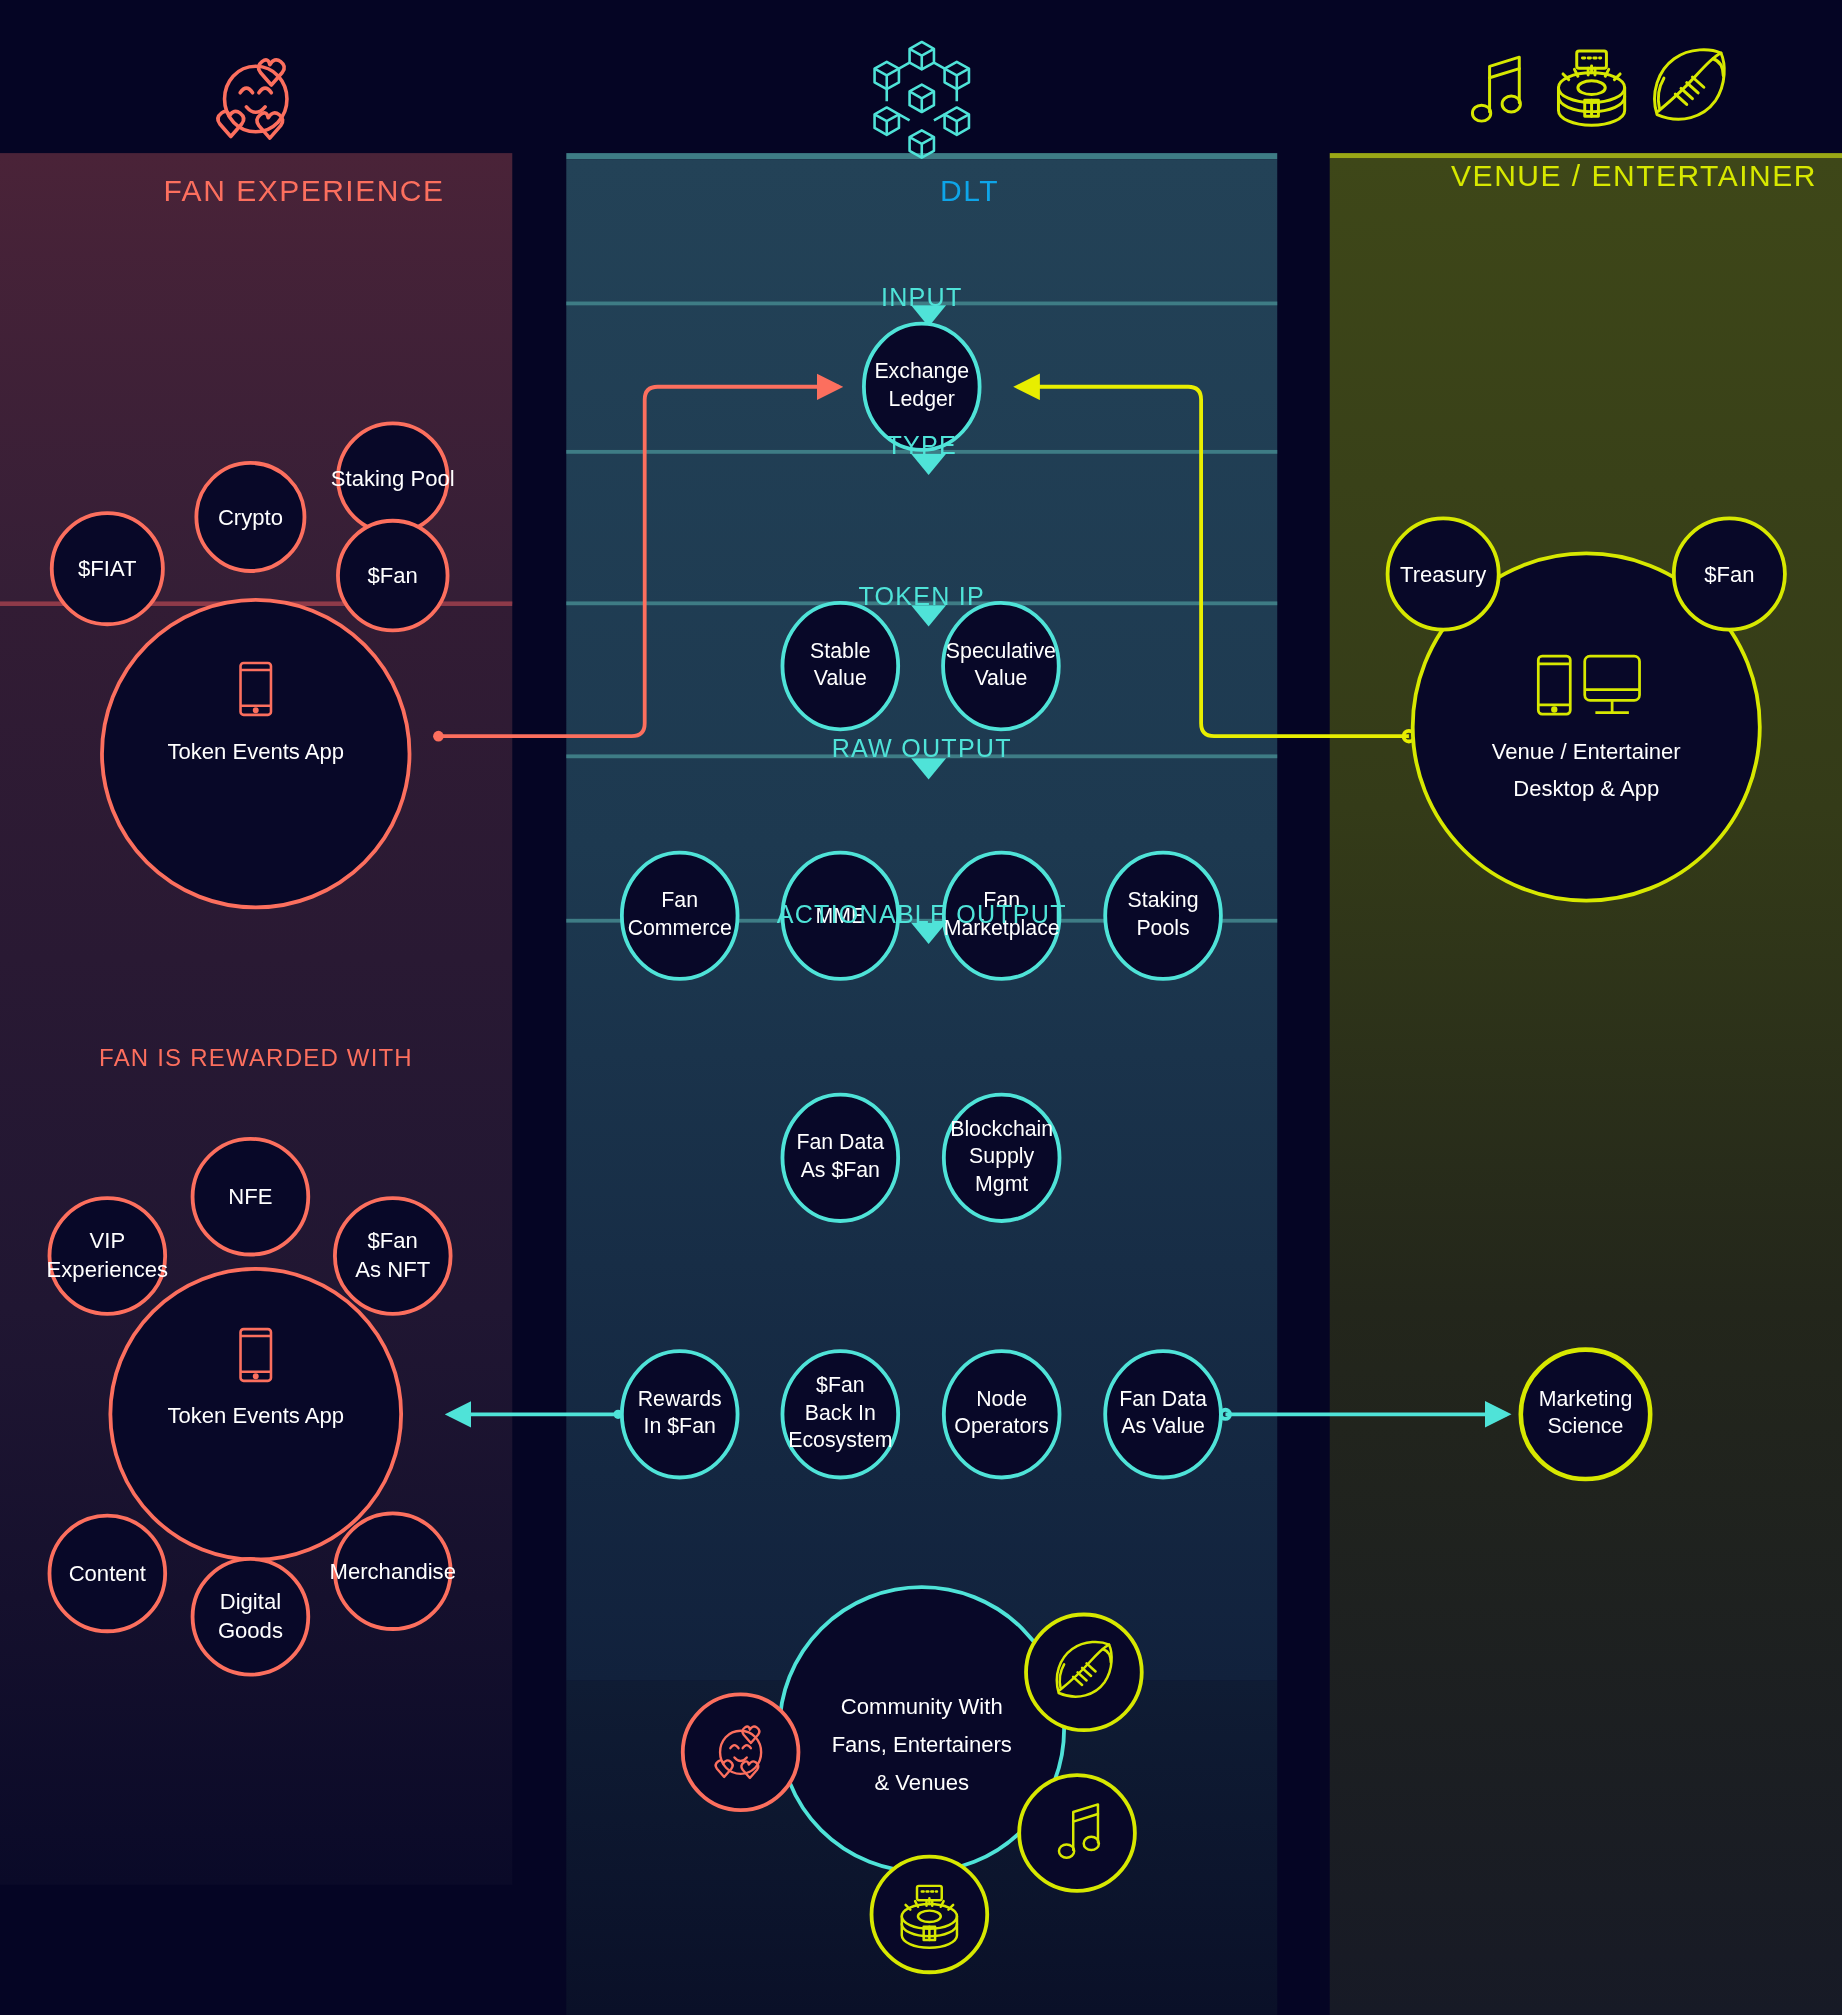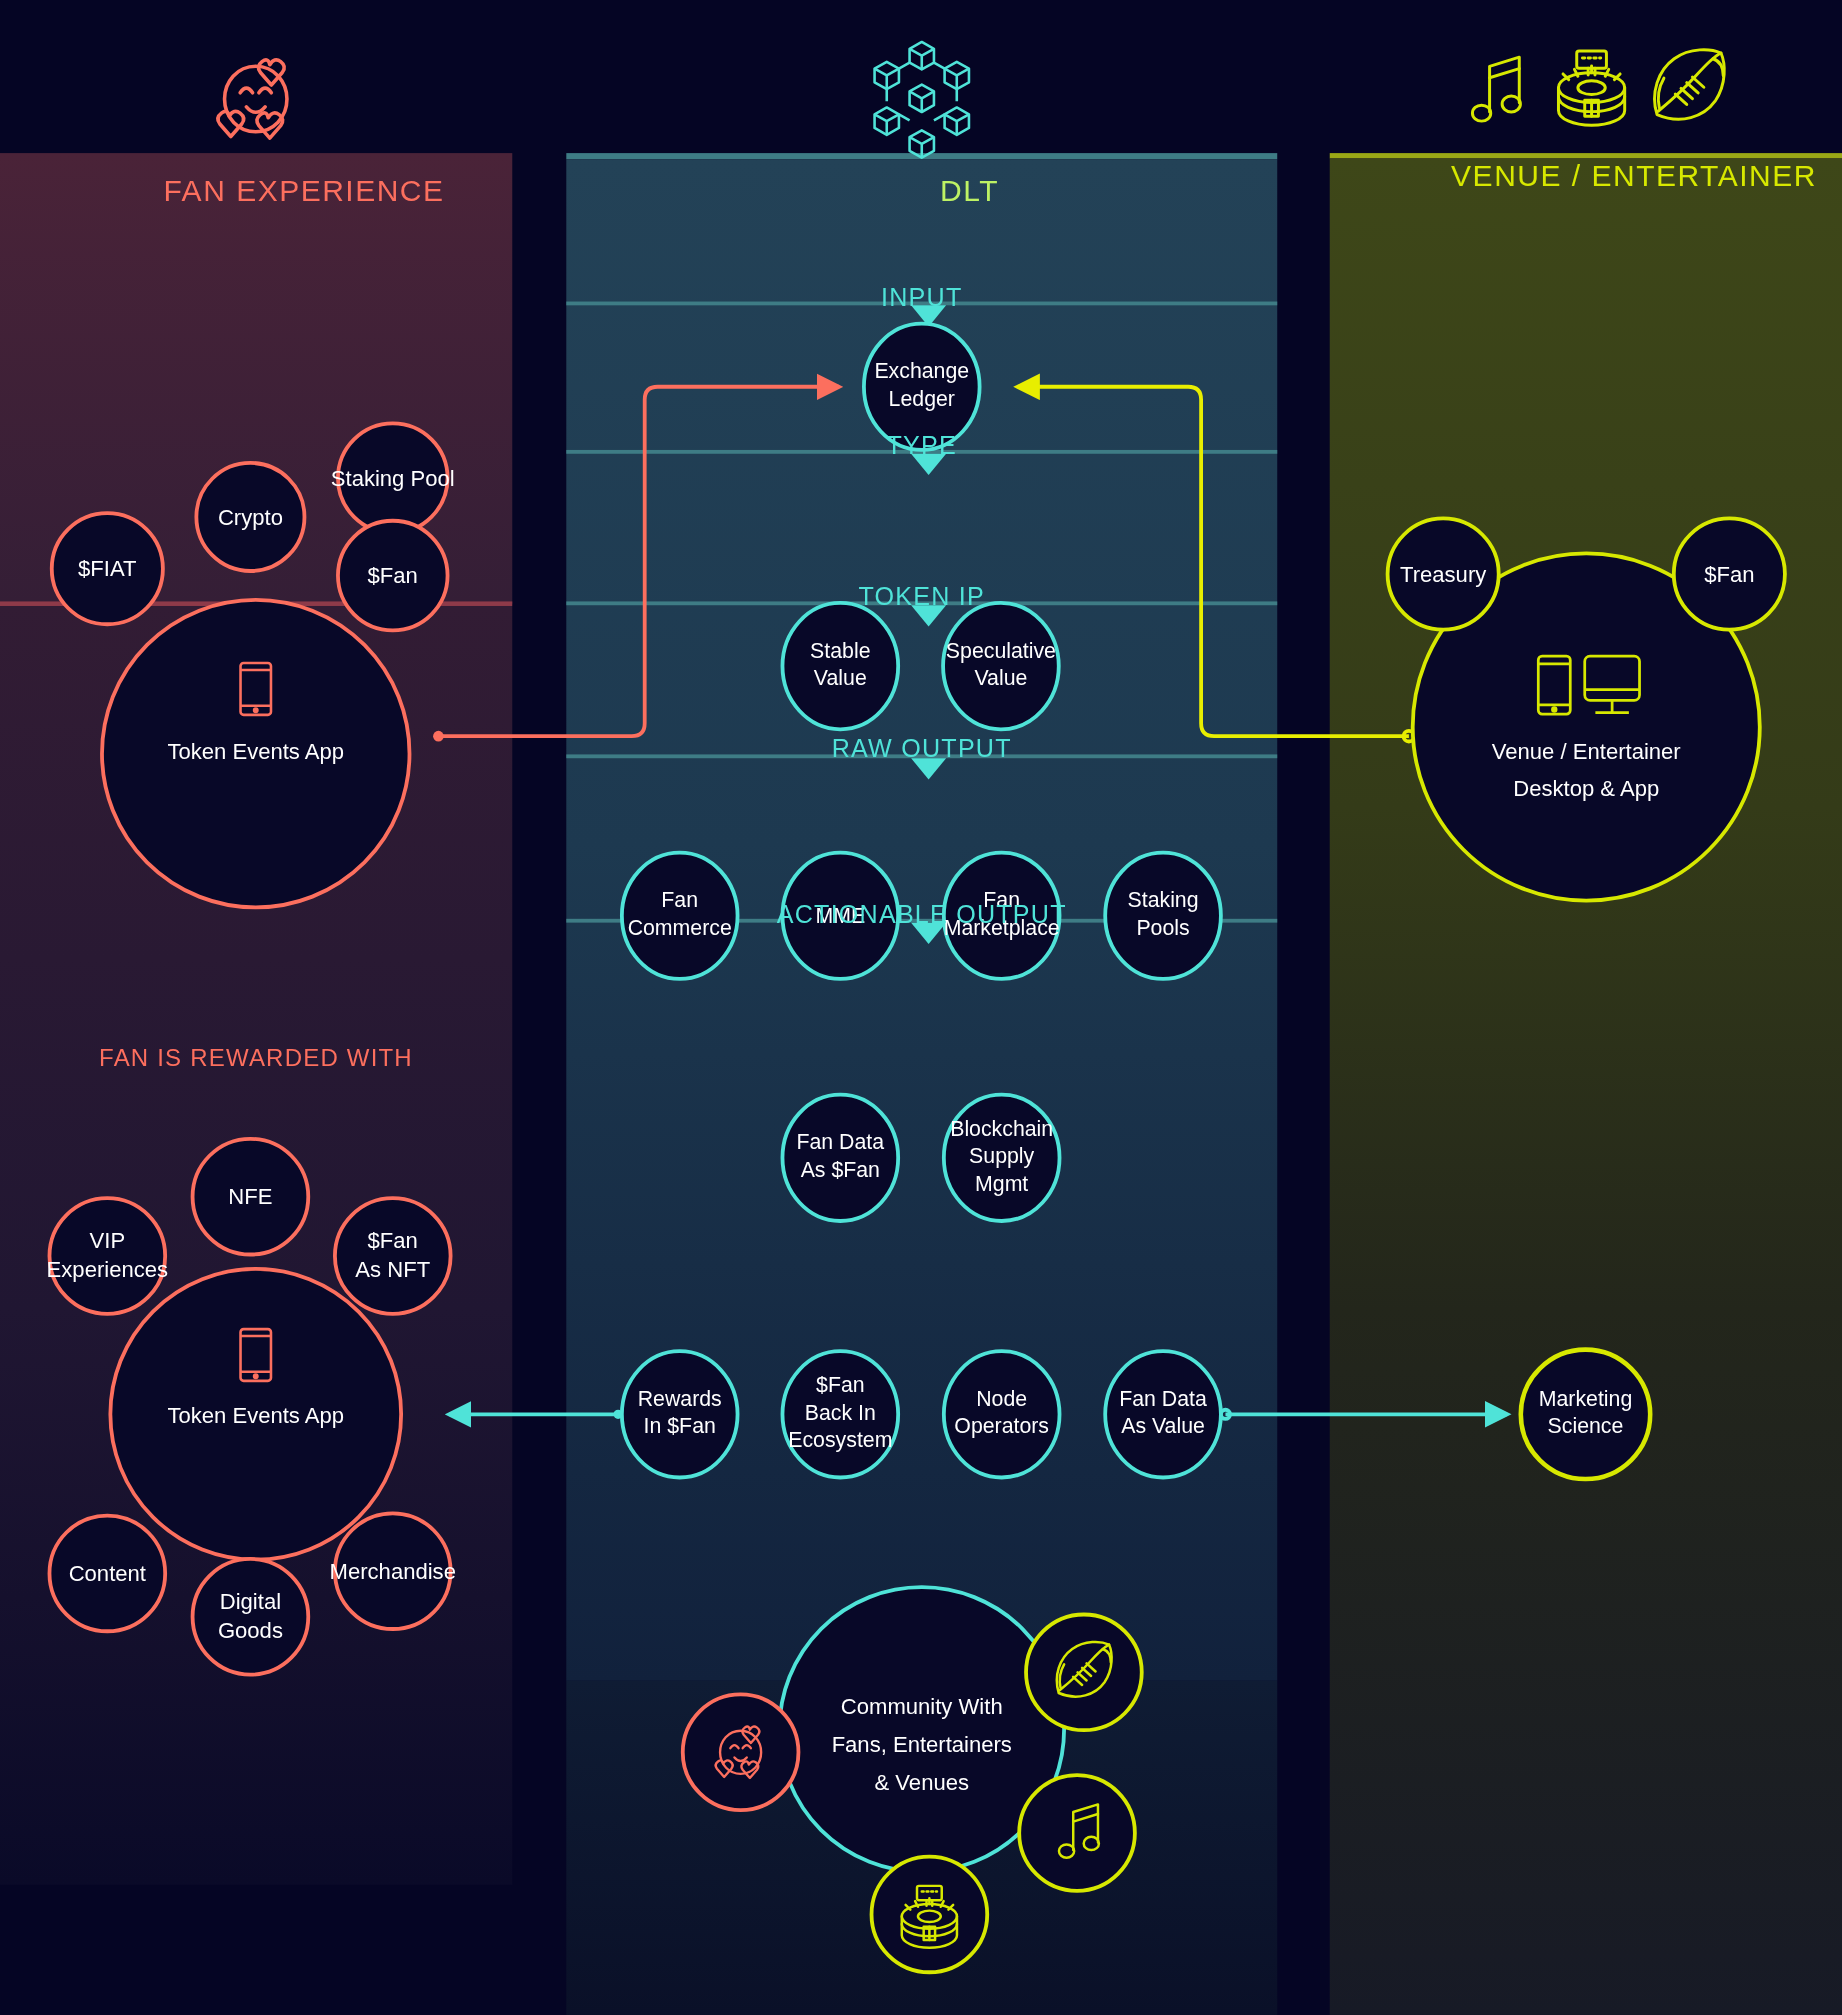--- a/index.html
+++ b/index.html
@@ -1,21 +1,21 @@
 <!DOCTYPE html>
 <html style="font-size:12px"><head>
 <meta charset="utf-8">
 <style>
   html,body{margin:0;padding:0;background:#050524;}
   #stage{position:relative;width:1842px;height:2015px;background:#050524;overflow:hidden;
          font-family:"Liberation Sans", sans-serif;}
   svg.layer{position:absolute;top:0;left:0;width:1842px;height:2015px;}
   .col-title{position:absolute;text-align:center;letter-spacing:1.5px;font-weight:400;padding-left:48px;}
   #fanTitle{left:0;width:512px;top:174px;font-size:30px;color:#FC6F5E;}
-  #dltTitle{left:566px;width:711px;top:174px;font-size:30px;color:#bef264;}
+  #dltTitle{left:566px;width:711px;top:174px;font-size:30px;color:#0ea5e9;}
   #venTitle{left:1330px;width:512px;top:158px;font-size:30px;color:#D7E800;line-height:1.18;}
   #rewardTitle{position:absolute;left:0;width:512px;top:1044px;text-align:center;
                font-size:24px;letter-spacing:1.2px;color:#FC6F5E;}
 </style>
 </head>
 <body>
 
 <div id="stage">
 
   <svg class="layer" viewBox="0 0 2420 2647">

